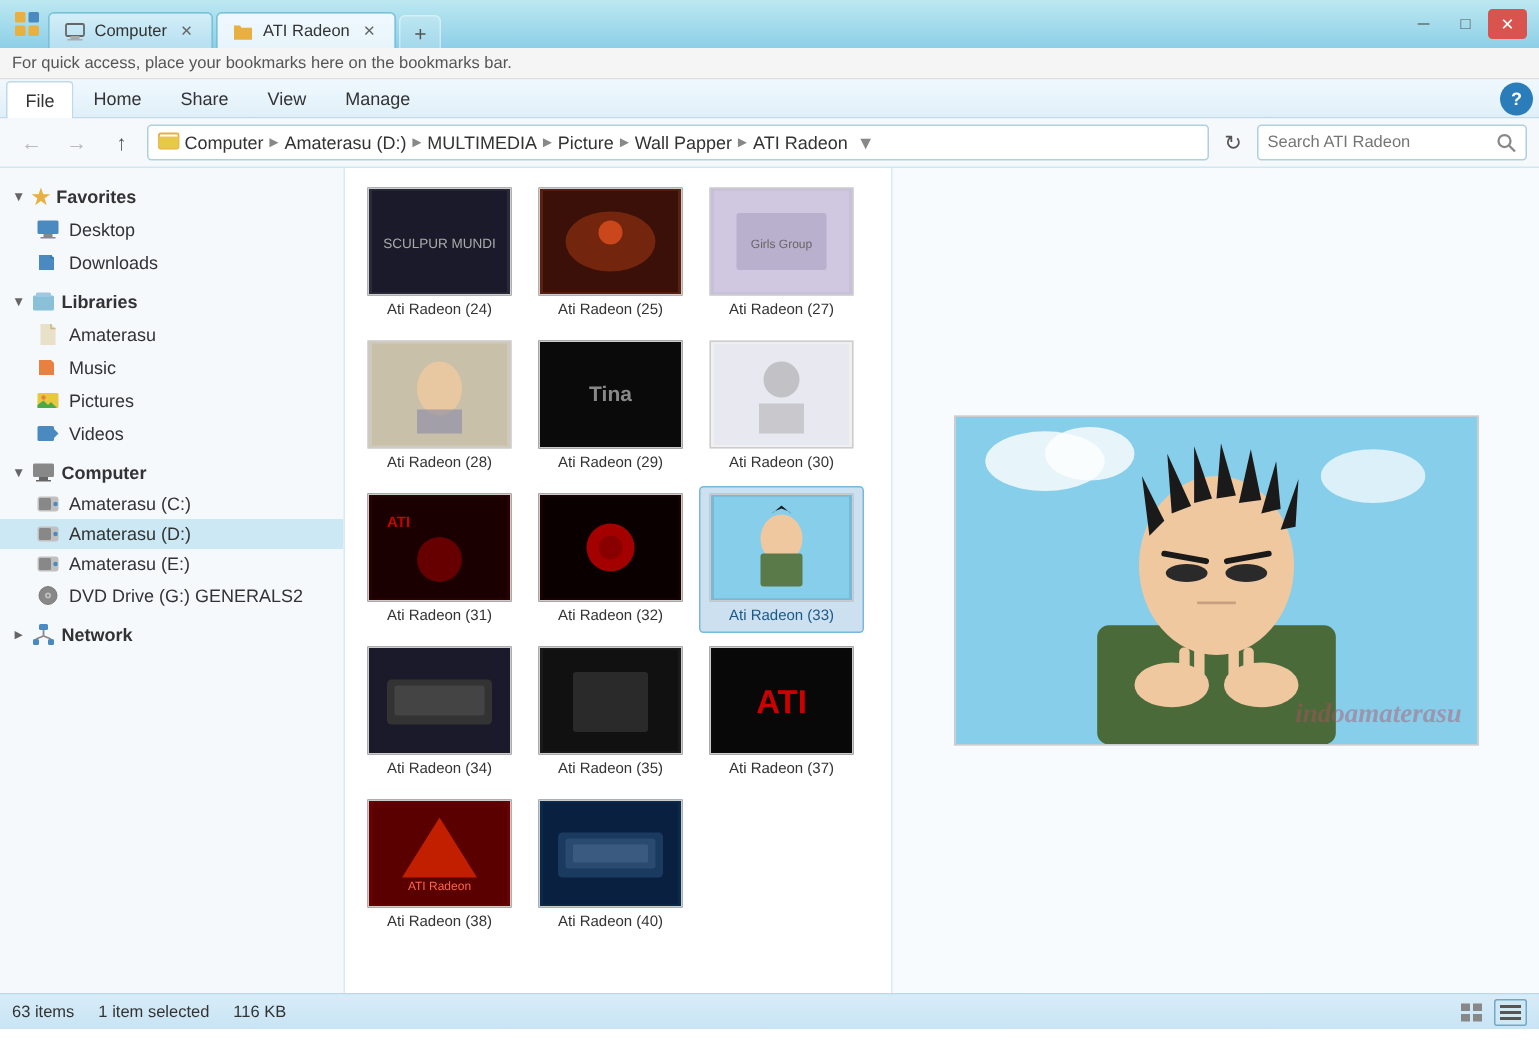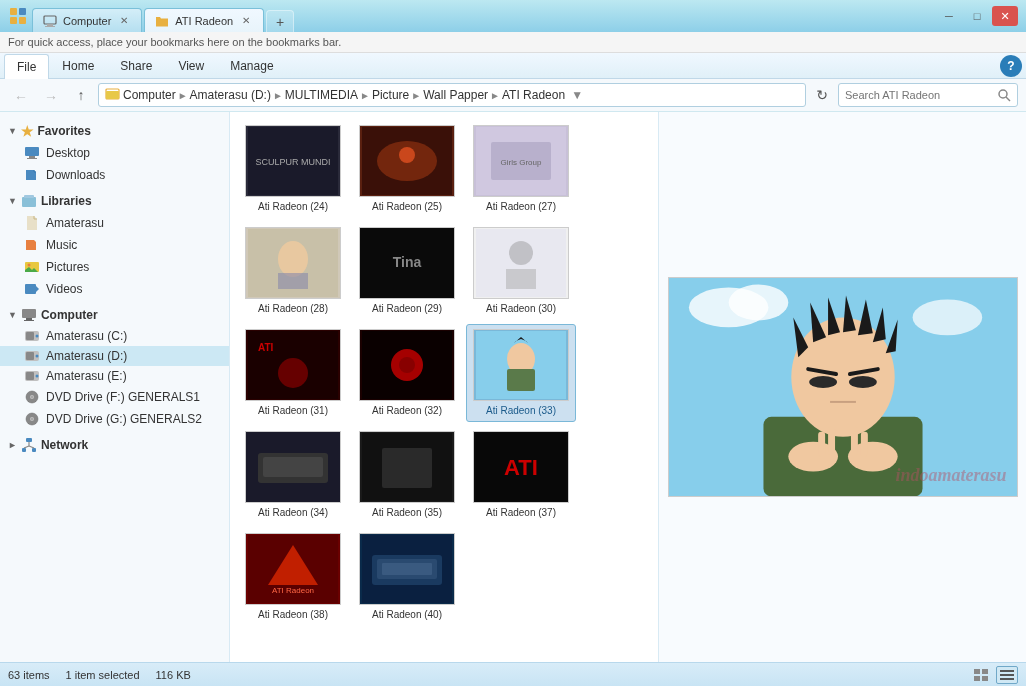--- a/index.html
+++ b/index.html
@@ -238,21 +238,21 @@
       font-size: 10px;
       text-align: center;
       color: #333;
       word-break: break-word;
       line-height: 1.3;
     }
     .file-item.selected .file-name { color: #1a5a8a; }
 
     
     .preview-panel {
-      width: 368px;
+      width: 432px;
       border-left: 1px solid #d8eaf4;
       background: #f8fbfe;
       display: flex;
       flex-direction: column;
       align-items: center;
       justify-content: center;
       padding: 16px;
       flex-shrink: 0;
     }
     .preview-image {
@@ -480,28 +480,20 @@
             <circle cx="13" cy="6" r="1.5" fill="#4a8ac0"></circle>
           </svg>
         <span>Amaterasu (E:)</span>
       </div>
       <div class="sidebar-item">
         <svg width="16" height="16" viewBox="0 0 16 16">
             <circle cx="8" cy="8" r="6" fill="#888" stroke="#666" stroke-width="0.5"></circle>
             <circle cx="8" cy="8" r="2" fill="#c0c0c0"></circle>
             <circle cx="8" cy="8" r="0.8" fill="#888"></circle>
           </svg>
-        <span>DVD Drive (F:) GENERALS1</span>
-      </div>
-      <div class="sidebar-item">
-        <svg width="16" height="16" viewBox="0 0 16 16">
-            <circle cx="8" cy="8" r="6" fill="#888" stroke="#666" stroke-width="0.5"></circle>
-            <circle cx="8" cy="8" r="2" fill="#c0c0c0"></circle>
-            <circle cx="8" cy="8" r="0.8" fill="#888"></circle>
-          </svg>
         <span>DVD Drive (G:) GENERALS2</span>
       </div>
     </div>
 
     <div class="sidebar-section">
       <div class="sidebar-header">
         <span class="tree-arrow">►</span>
         <svg width="16" height="16" viewBox="0 0 16 16">
             <rect x="5" y="1" width="6" height="4" fill="#4a8ac0" rx="1"></rect>
             <rect x="1" y="11" width="4" height="4" fill="#4a8ac0" rx="1"></rect>

